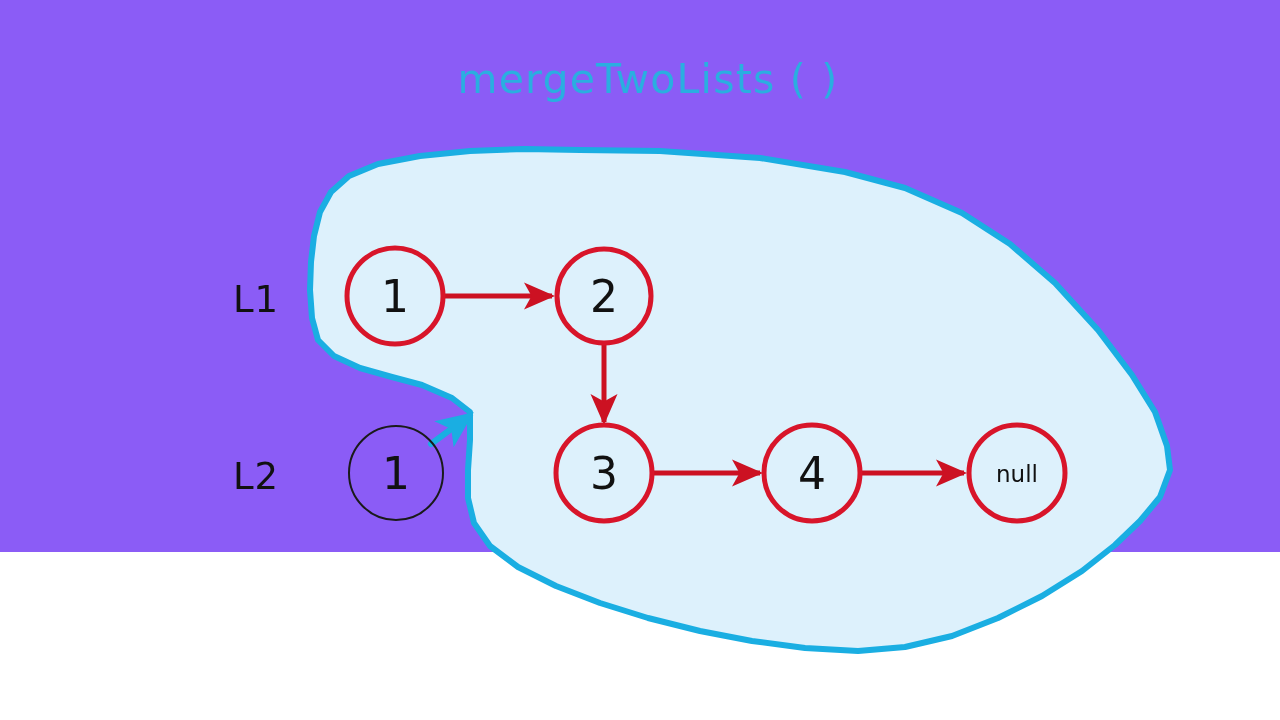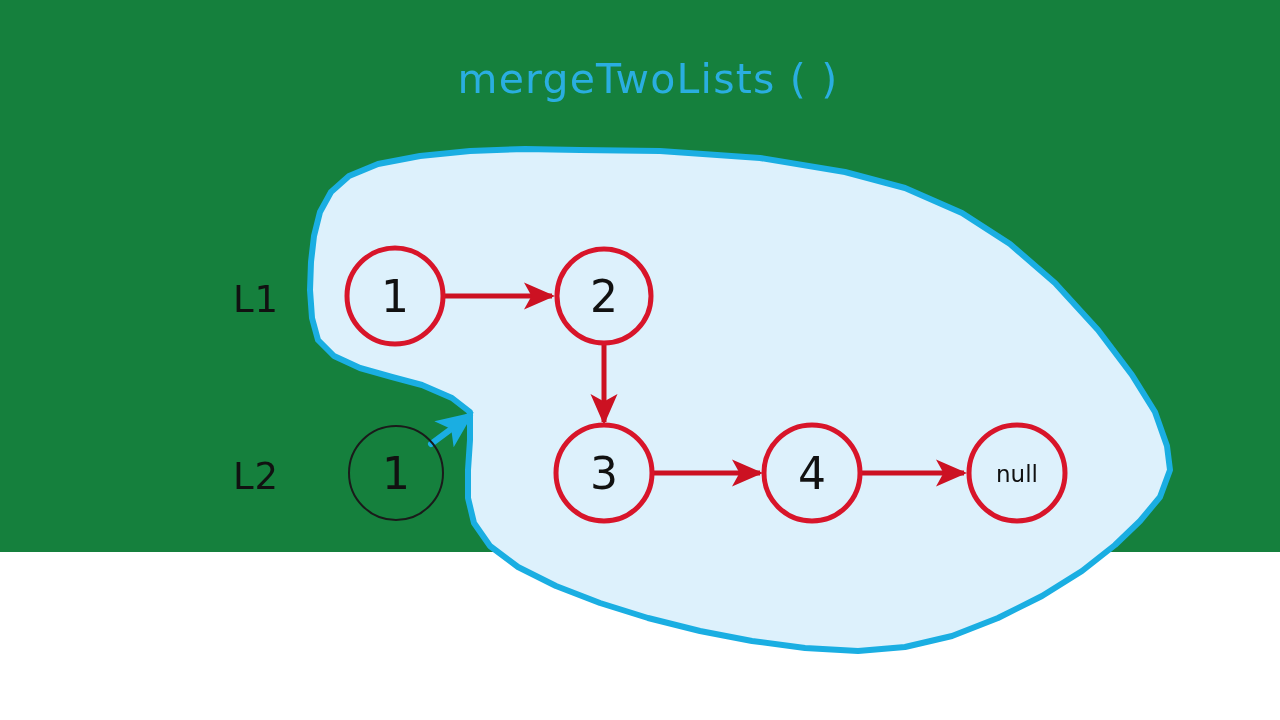--- a/index.html
+++ b/index.html
@@ -11,21 +11,21 @@
   body {
     width: 1280px;
     height: 720px;
     overflow: hidden;
     font-family: "DejaVu Sans", "Liberation Sans", sans-serif;
   }
   #canvas-root {
     position: relative;
     width: 1280px;
     height: 552px;
-    background: #15803d;
+    background: #8b5cf6;
   }
   #diagram-svg {
     position: absolute;
     left: 0;
     top: 0;
     width: 1280px;
     height: 720px;
     display: block;
   }
   .title-text {

